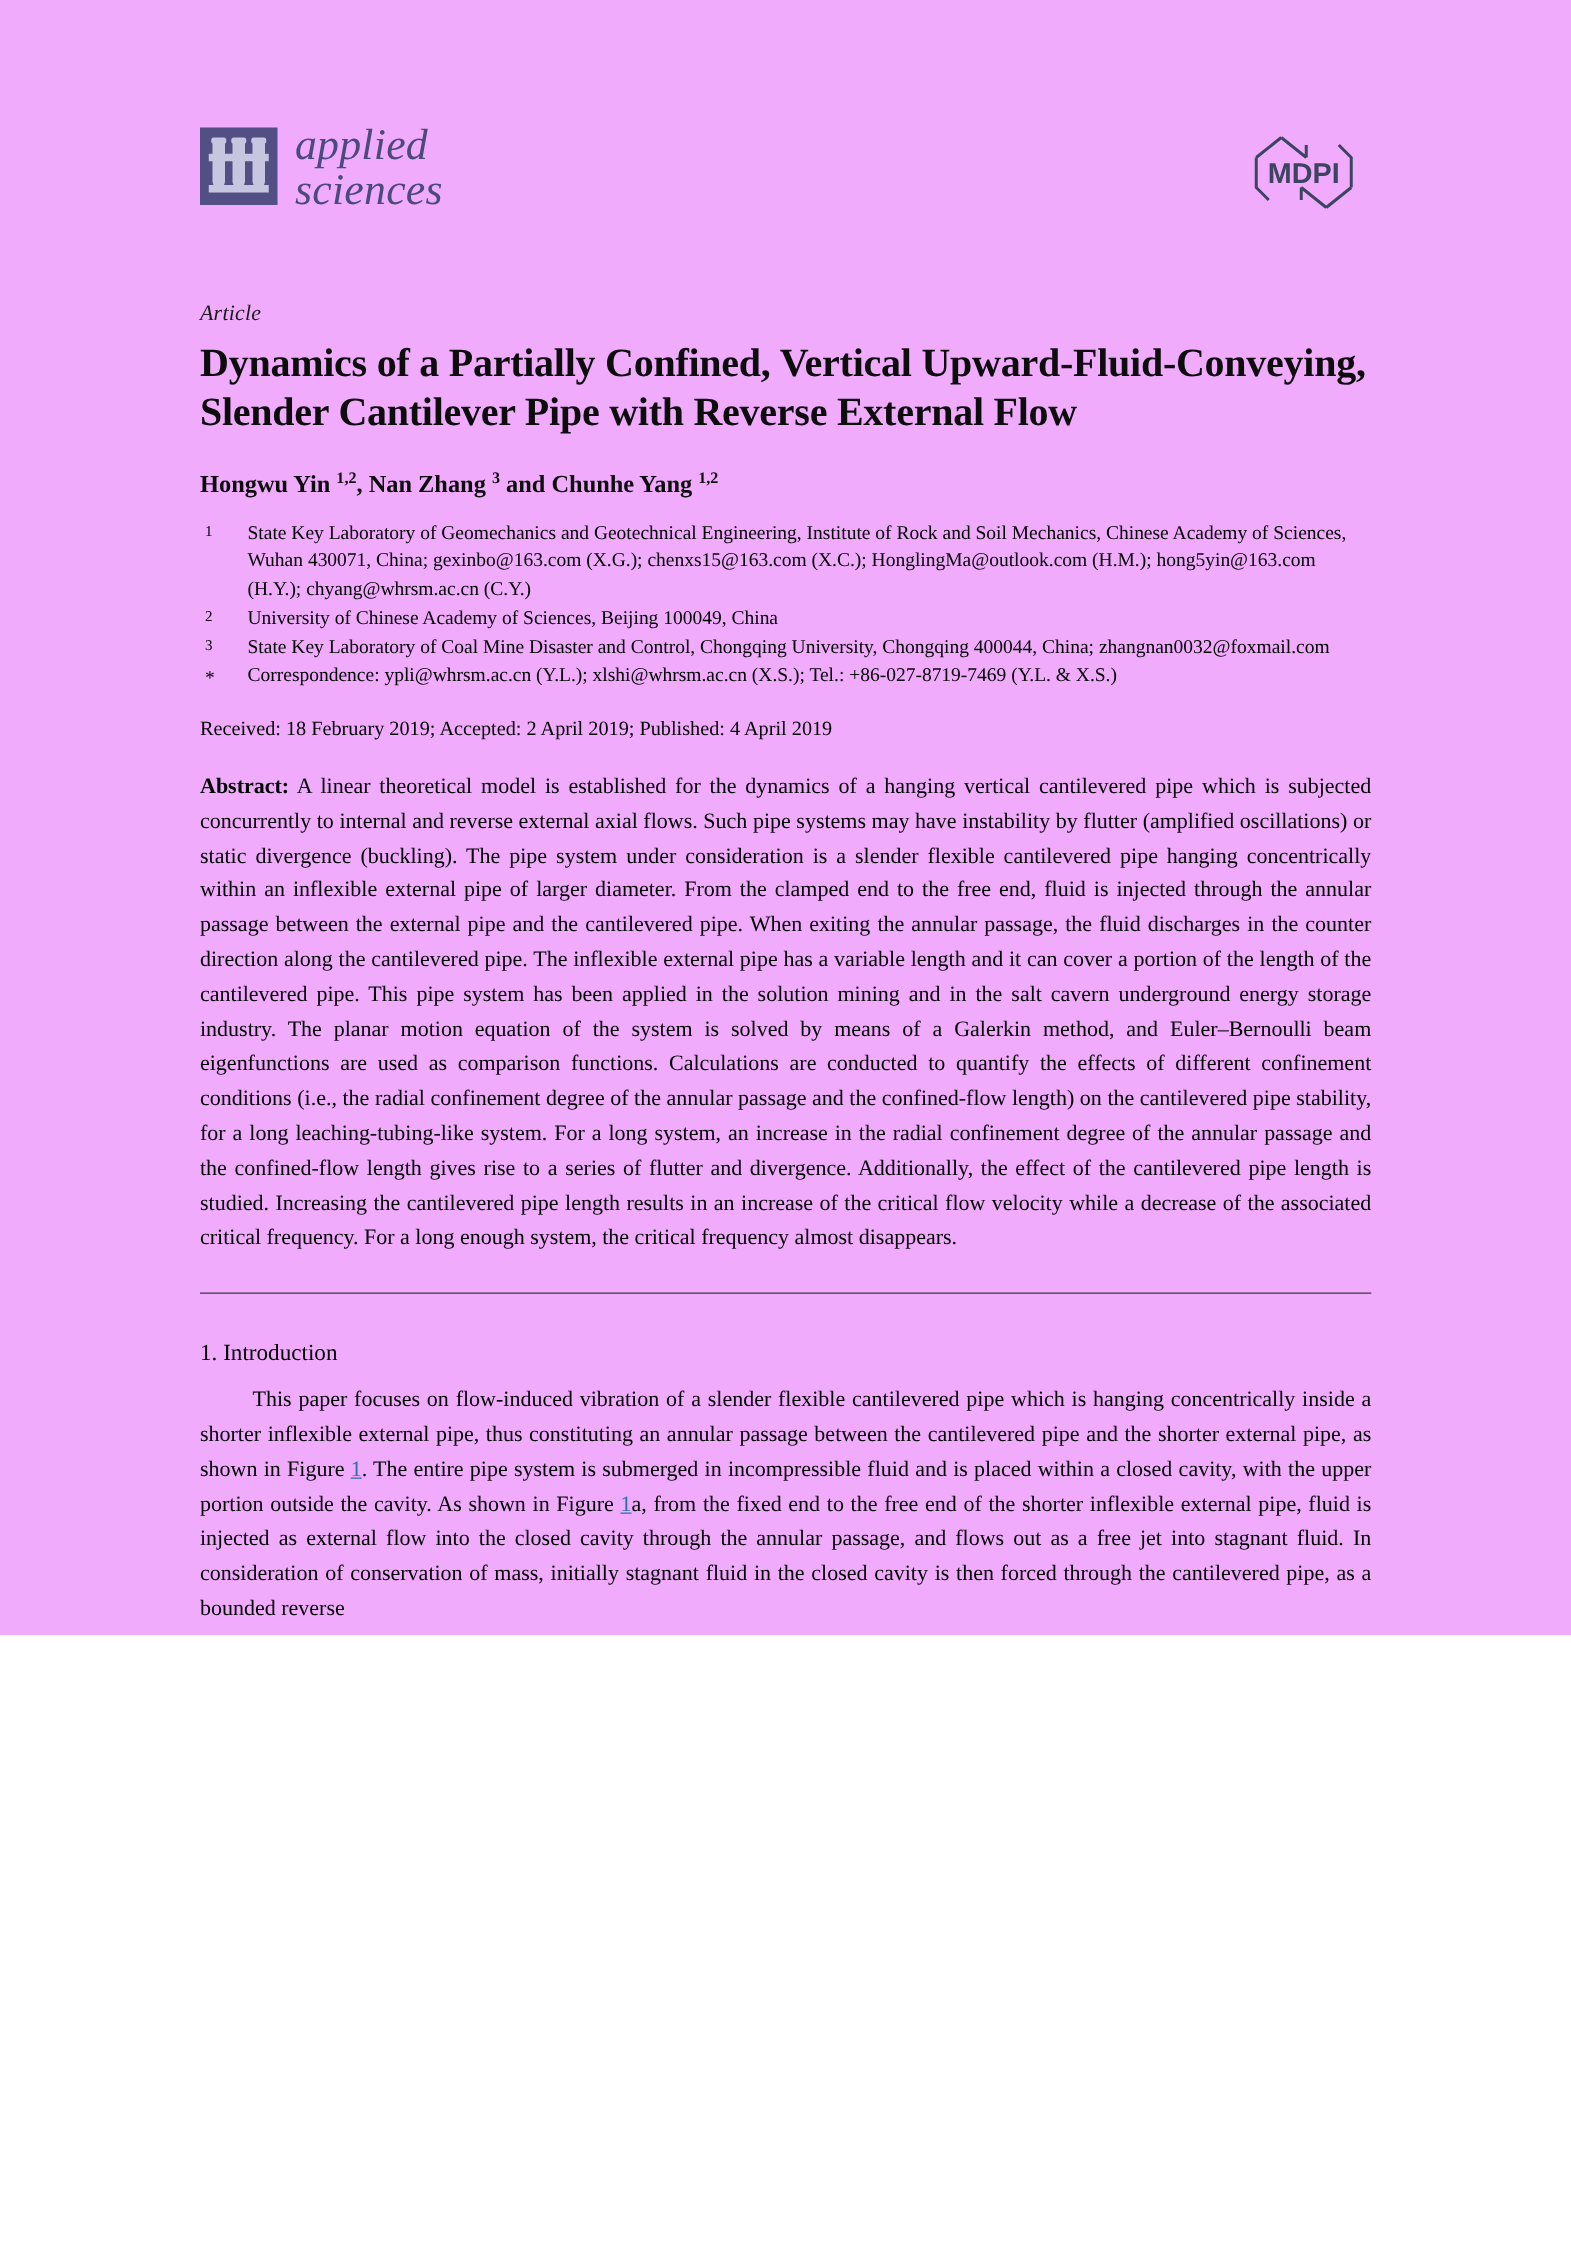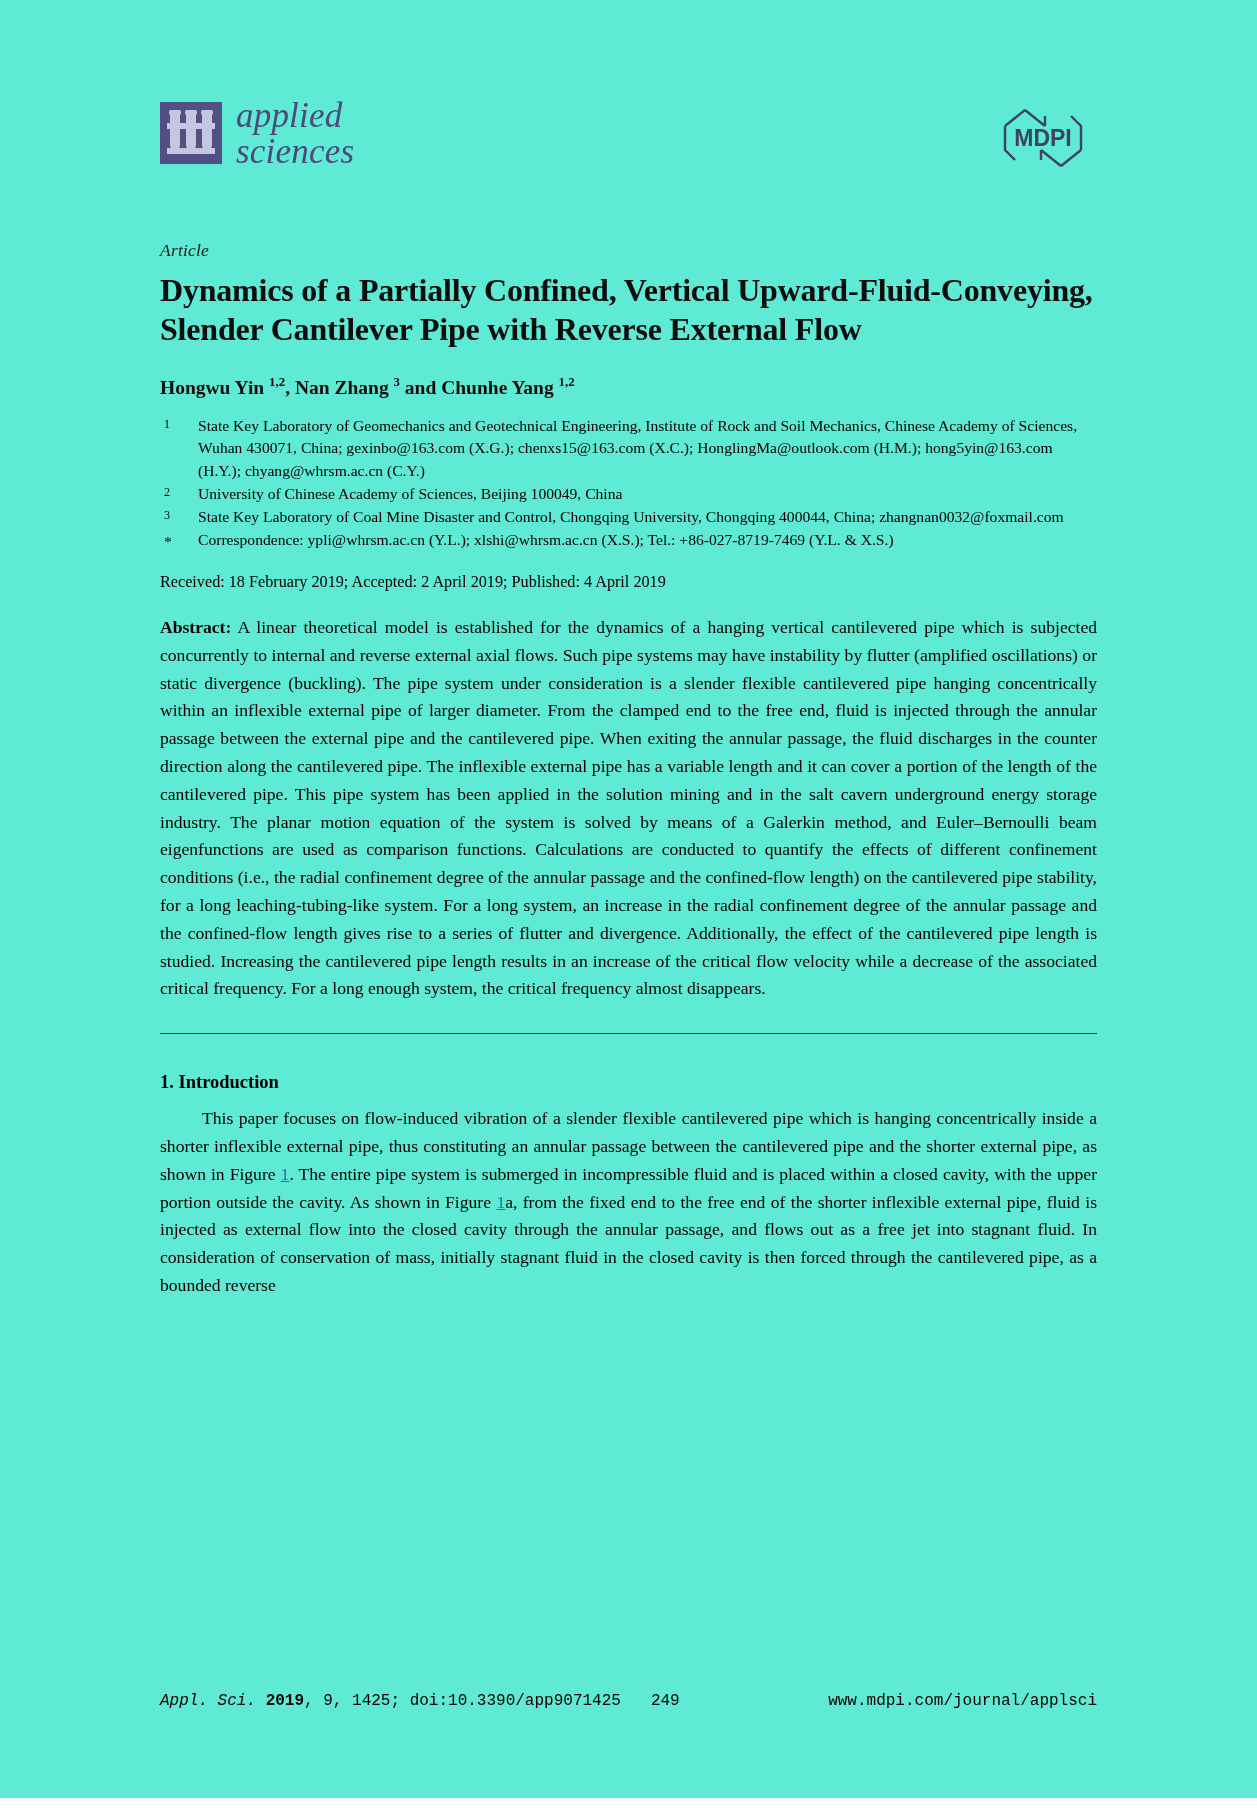--- a/index.html
+++ b/index.html
@@ -7,22 +7,22 @@
     padding: 0;
     background: #ffffff;
   }
   body {
     font-family: "Liberation Serif", "DejaVu Serif", serif;
     color: #000000;
   }
   .page {
     position: relative;
     width: 1257px;
-    height: 1798px;
-    background: #5eead4;
+    height: 1308px;
+    background: #f0abfc;
     overflow: hidden;
     box-sizing: border-box;
     padding: 0;
   }
   .content {
     position: absolute;
     left: 160px;
     top: 0;
     width: 937px;
   }
@@ -163,21 +163,21 @@
   }
 
   .rule {
     border: none;
     border-top: 1.4px solid #3a3a3a;
     margin: 30px 0 0 0;
   }
 
   .section-heading {
     font-size: 18.5px;
-    font-weight: bold;
+    font-weight: normal;
     margin-top: 38px;
   }
   .body-para {
     font-size: 17.6px;
     line-height: 1.58;
     text-align: justify;
     margin-top: 12px;
     text-indent: 42px;
   }
   .xref { color: #2d6fa8; }

